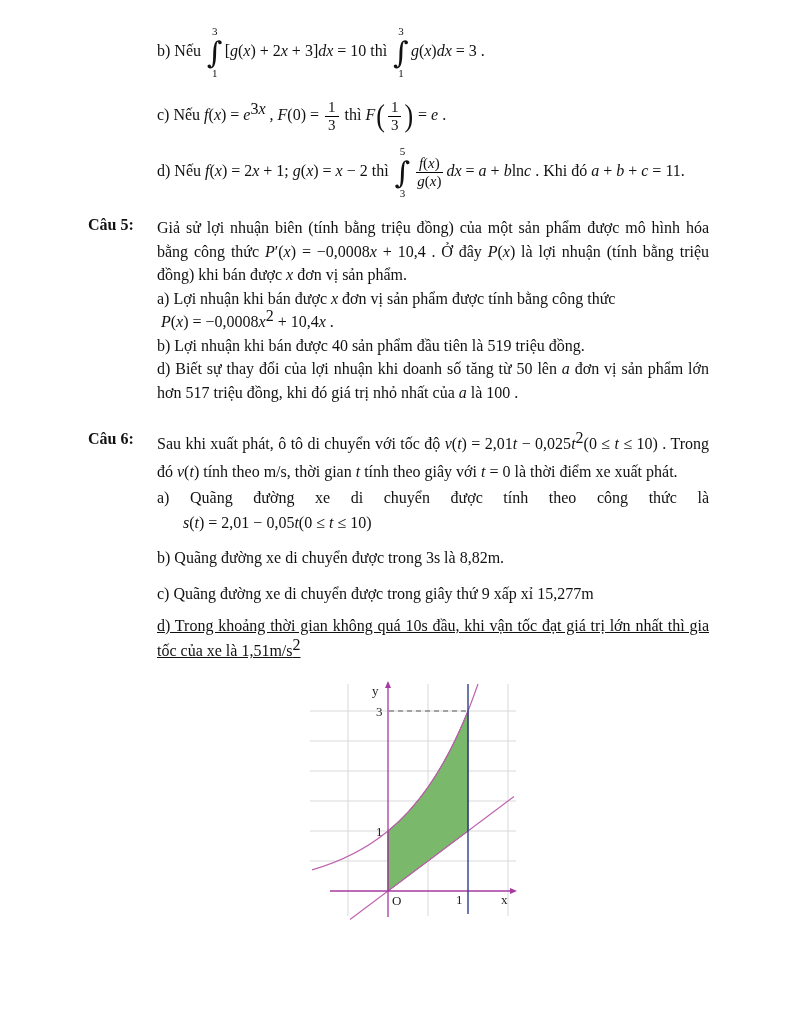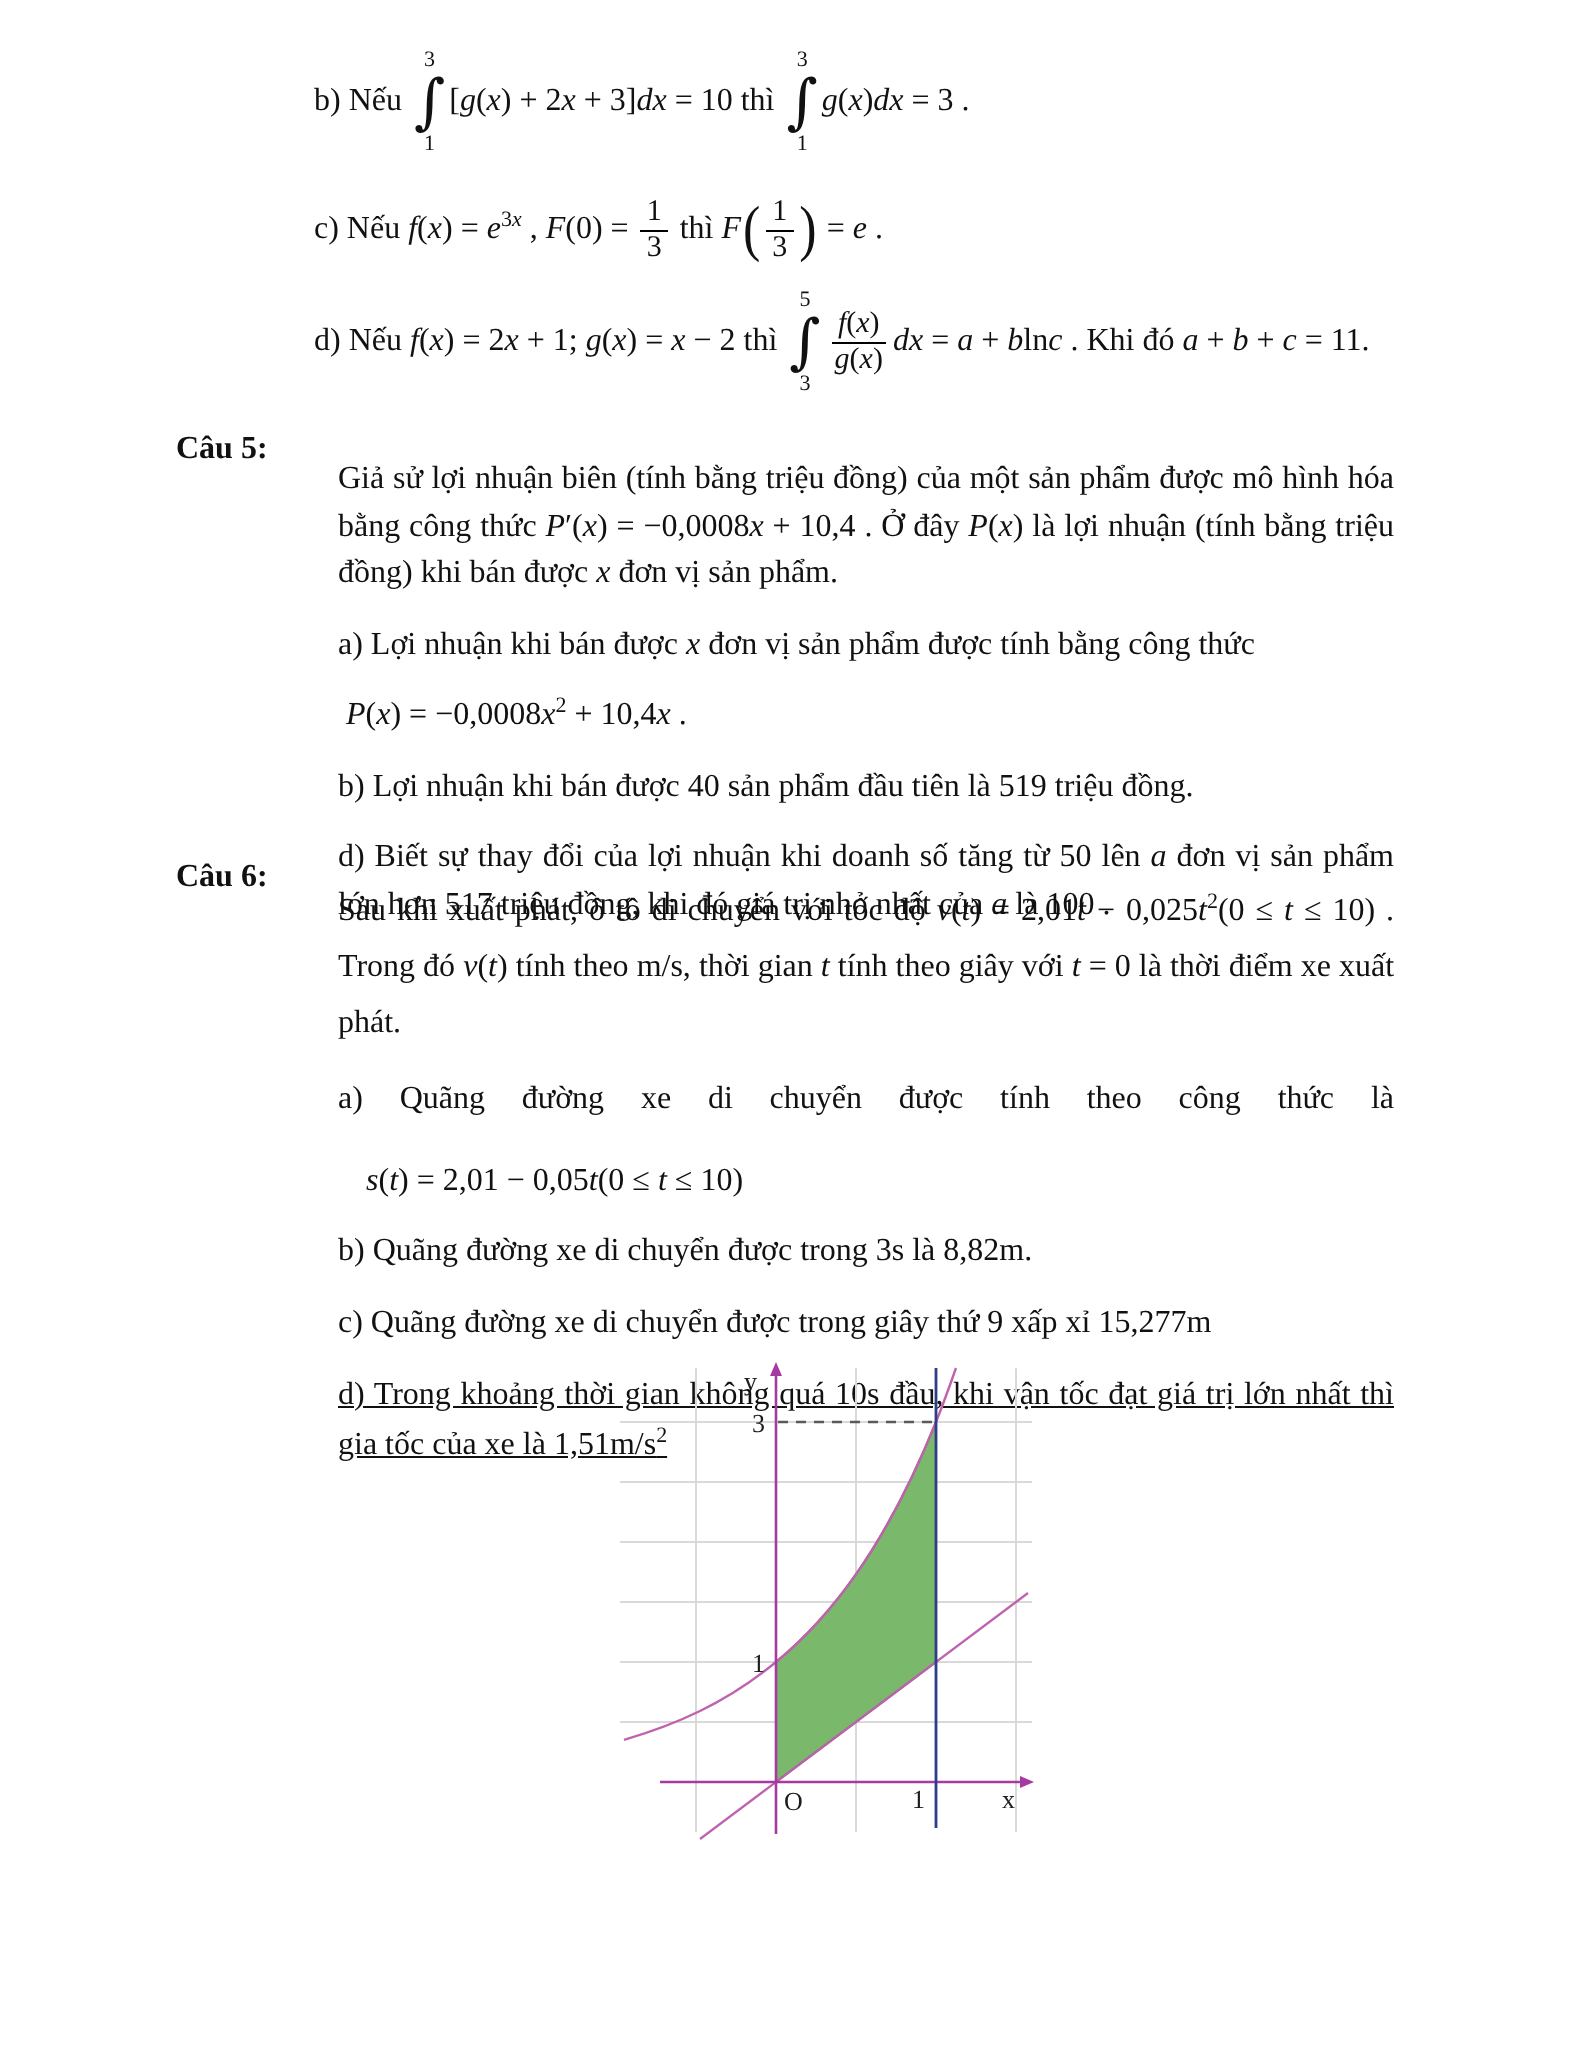--- a/index.html
+++ b/index.html
@@ -1,19 +1,19 @@
 <!DOCTYPE html>
 <html style="--fig-fill: #7ab96b; --fig-region_edge: #59594f; --fig-axis: #a63aa0; --fig-curve: #bf63ae; --fig-blue_line: #2e3e86; --fig-grid: #d9d9d9; --fig-dash: #5a5a5a; --fig-label: #1c1c1c;"><head>
 <meta charset="utf-8">
 <style>
   html,body{margin:0;padding:0;background:#e8e8e8;}
   .page{position:relative;width:792px;height:1024px;background:#ffffff;margin:0 auto;
         font-family:"Liberation Serif",serif;font-size:16px;color:#111;overflow:hidden;}
   i{font-style:italic;}
-  sup{font-size:11px;line-height:0;vertical-align:6px;}
+  sup{font-size:16px;line-height:0;vertical-align:6px;}
   
   .mline{position:absolute;left:157px;white-space:normal;}
   .row-b{top:22px;height:58px;line-height:58px;}
   .row-c{top:90px;height:50px;line-height:50px;}
   .row-d{top:142px;height:58px;line-height:58px;}
   
   .int{display:inline-flex;flex-direction:column;align-items:center;vertical-align:middle;
        margin:0 2px;line-height:1;}
   .il{font-size:11px;line-height:11px;font-style:normal;}
   .isym{font-size:30px;line-height:31px;font-family:"DejaVu Serif",serif;}
@@ -21,24 +21,24 @@
   .frac{display:inline-flex;flex-direction:column;align-items:center;vertical-align:middle;
         line-height:1.15;font-size:15px;margin:0 2px;text-align:center;}
   .fn{border-bottom:1px solid #000;padding:0 3px;}
   .fd{padding:0 3px;}
   .bp{font-size:26px;vertical-align:middle;line-height:1;display:inline-block;transform:scaleY(1.2);margin:0 1px;}
   
   .q{position:absolute;left:88px;}
   .q5{top:216px;} .q6{top:430px;} .q7{top:658px;}
   .qlabel{position:absolute;left:0;top:0;font-weight:700;}
   .qbody{margin-left:69px;width:552px;text-align:justify;}
-  .qbody p{margin:12px;line-height:23.5px;}
+  .qbody p{margin:0;line-height:23.5px;}
   p.q5-af{padding-left:4px;}
   p.q6-intro{line-height:28px;}
-  p.q6-af{margin:17px 0 12px 26px;text-align:left;}
+  p.q6-af{margin:1px 0 12px 26px;text-align:left;}
   p.q6-b{margin-bottom:12px;}
   p.q6-c{margin-bottom:8px;}
   p.q6-d{line-height:25px;text-decoration:underline;}
   p.jlast{text-align:justify;text-align-last:justify;}
   
   .fig{position:absolute;left:308px;top:678px;width:212px;height:242px;}
   .fig text{font-family:"Liberation Serif",serif;font-size:13px;fill:var(--fig-label,#1c1c1c);}
 </style>
 </head>
 <body>

